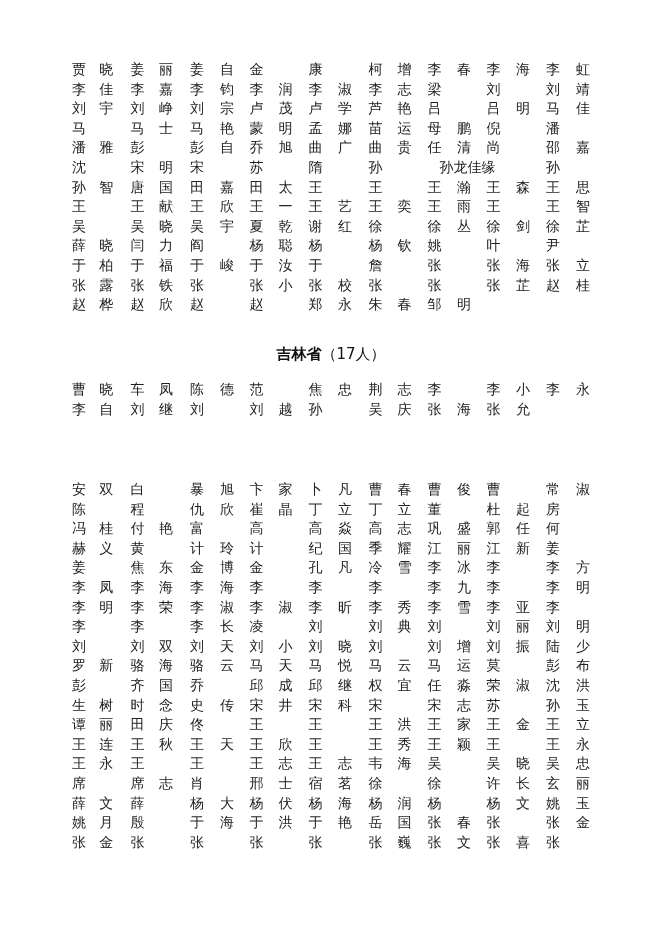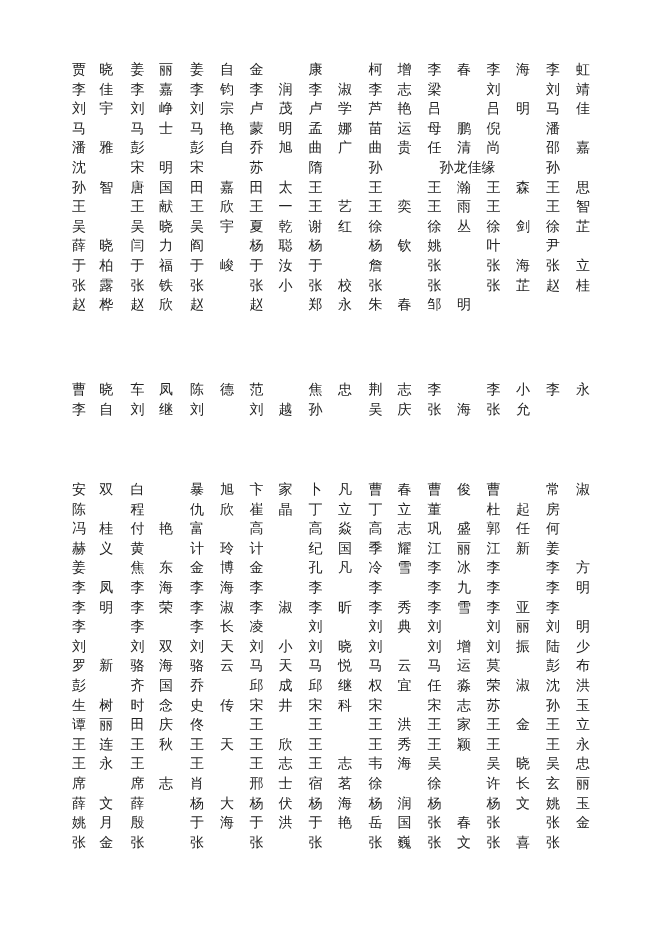--- a/index.html
+++ b/index.html
@@ -232,20 +232,21 @@
         <span class="cell" style="left: 118px;">赵</span>
         <span class="cell" style="left: 177.5px;">赵</span>
         <span class="cell" style="left: 236.5px;">郑</span>
         <span class="cell" style="left: 266px;">永</span>
         <span class="cell" style="left: 296.5px;">朱</span>
         <span class="cell" style="left: 325.5px;">春</span>
         <span class="cell" style="left: 355.5px;">邹</span>
         <span class="cell" style="left: 385px;">明</span>
       </div>
     </div>
+    <div class="heading" style="top: 345px;"><span>吉林省</span><span class="count">（17人）</span></div>
     <div class="grid" style="top: 380px;">
       <div class="row">
         <span class="cell" style="left: 0px;">曹</span>
         <span class="cell" style="left: 27.2px;">晓</span>
         <span class="cell" style="left: 58.5px;">车</span>
         <span class="cell" style="left: 87px;">凤</span>
         <span class="cell" style="left: 118px;">陈</span>
         <span class="cell" style="left: 148px;">德</span>
         <span class="cell" style="left: 177.5px;">范</span>
         <span class="cell" style="left: 236.5px;">焦</span>

